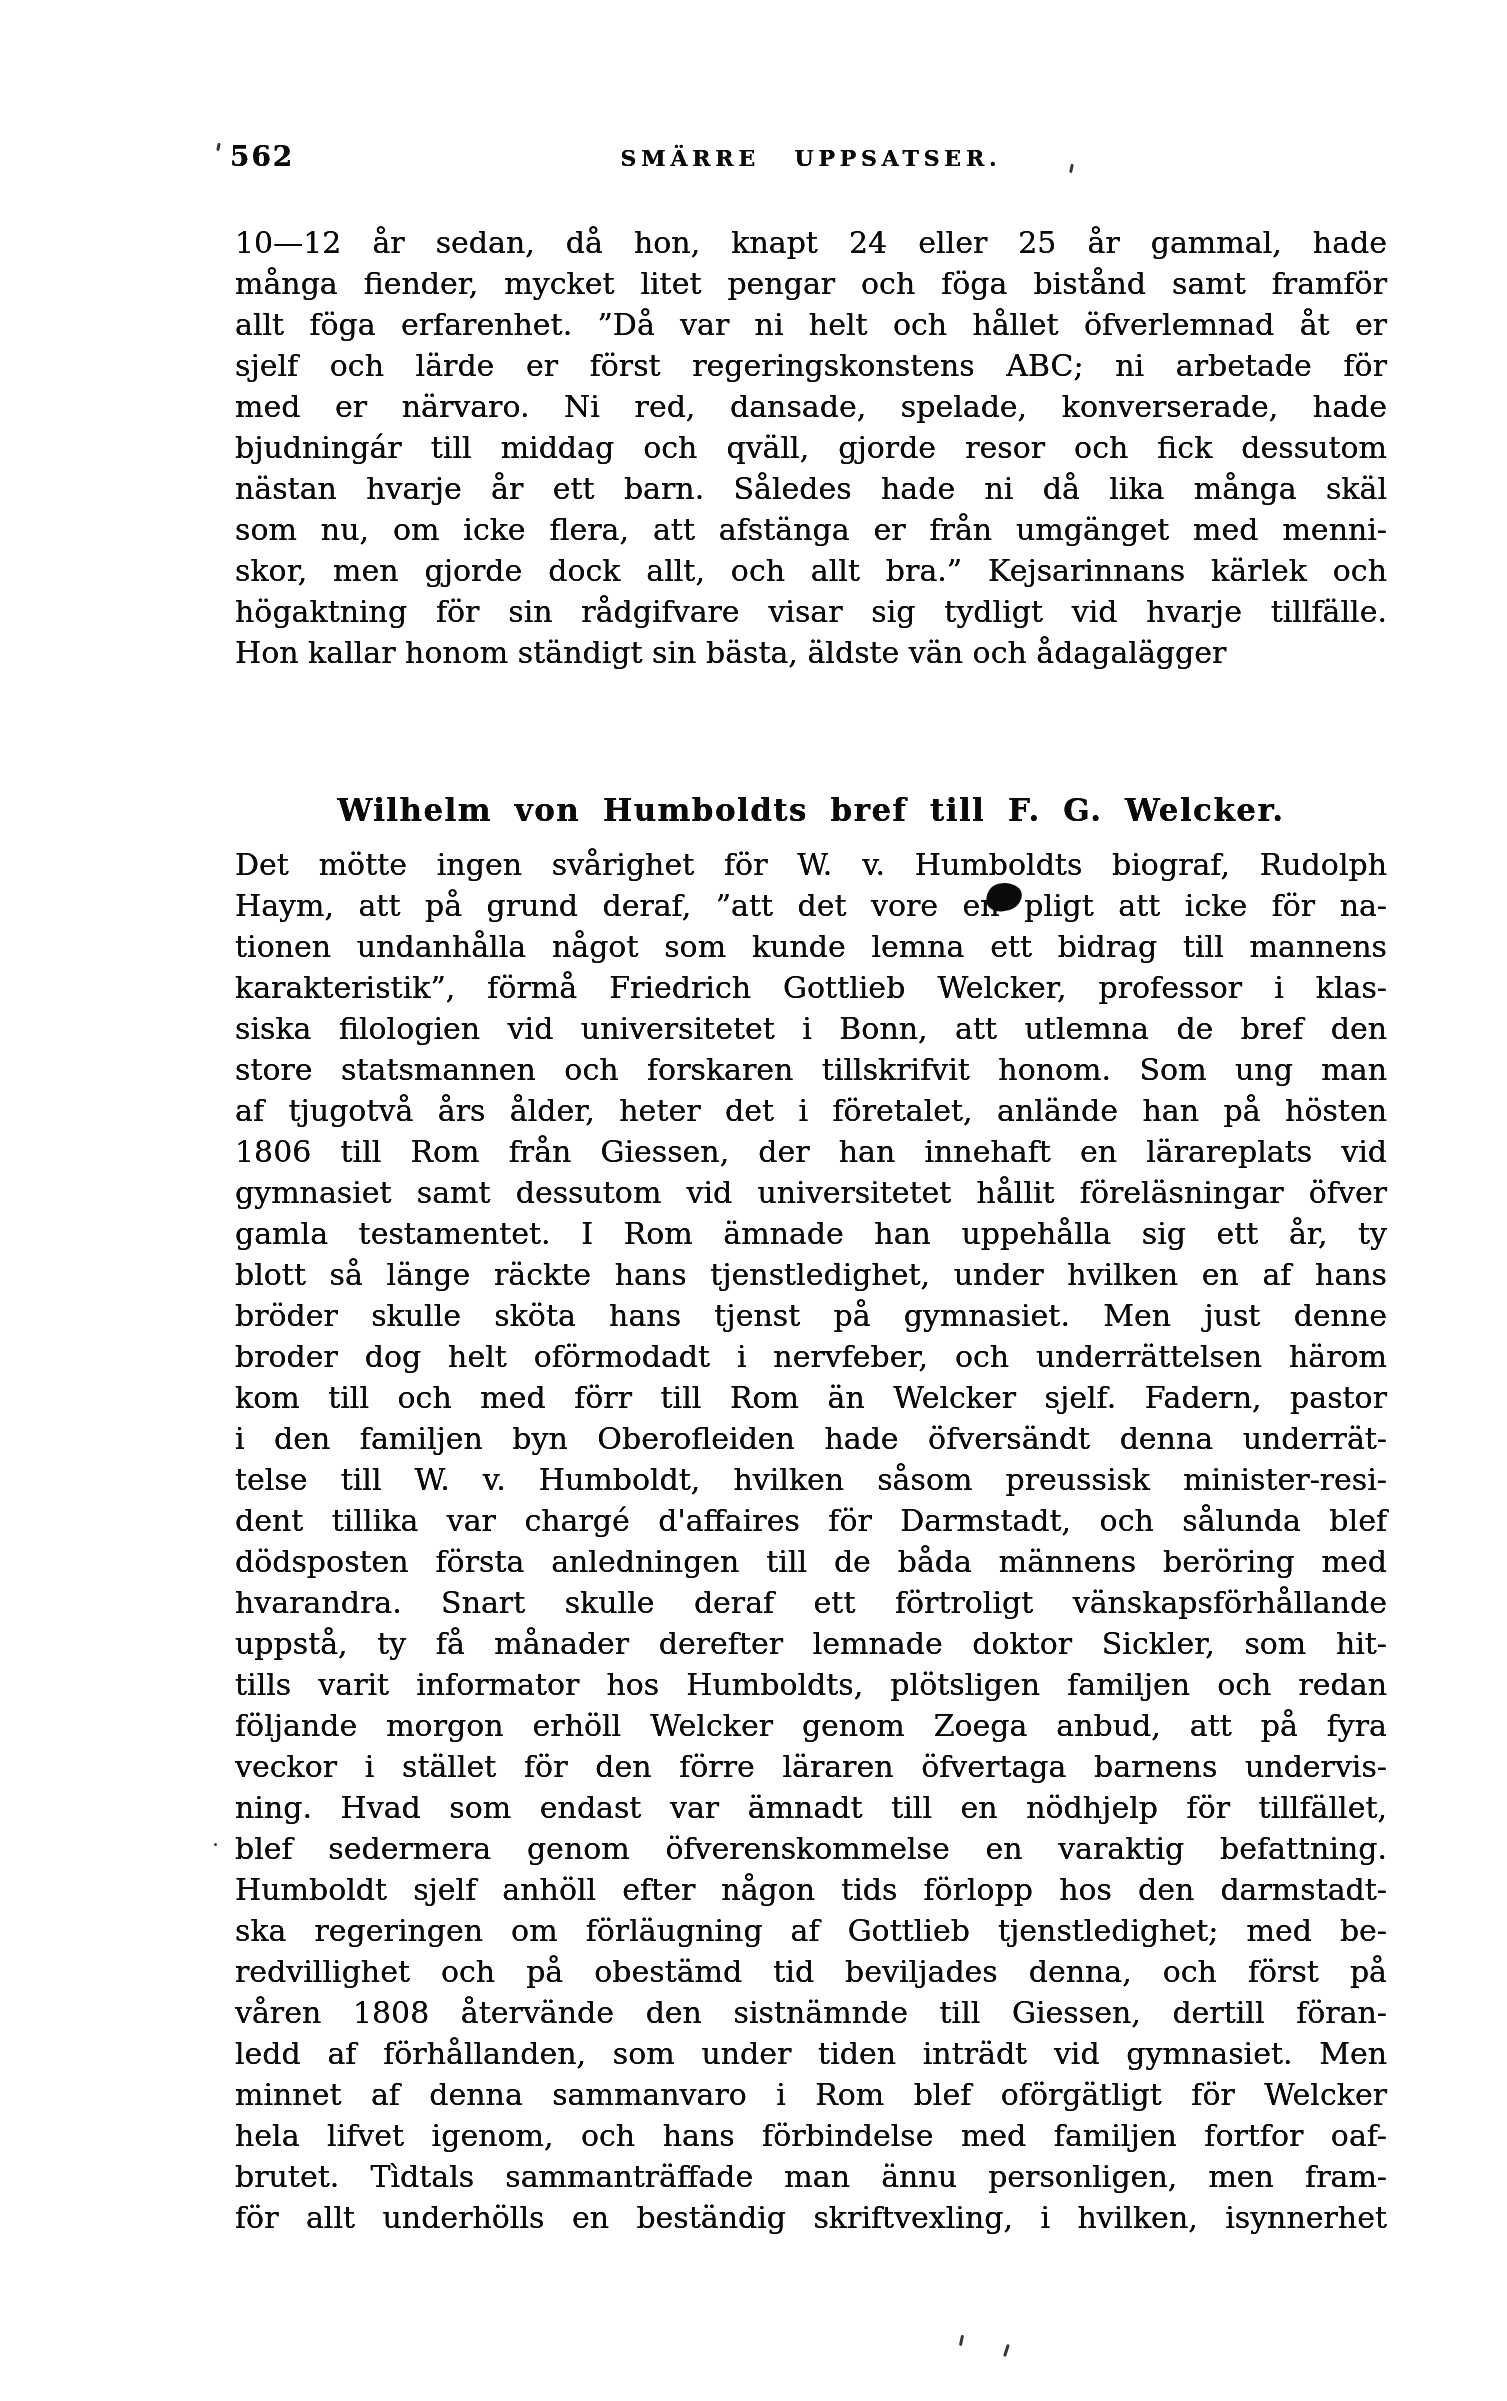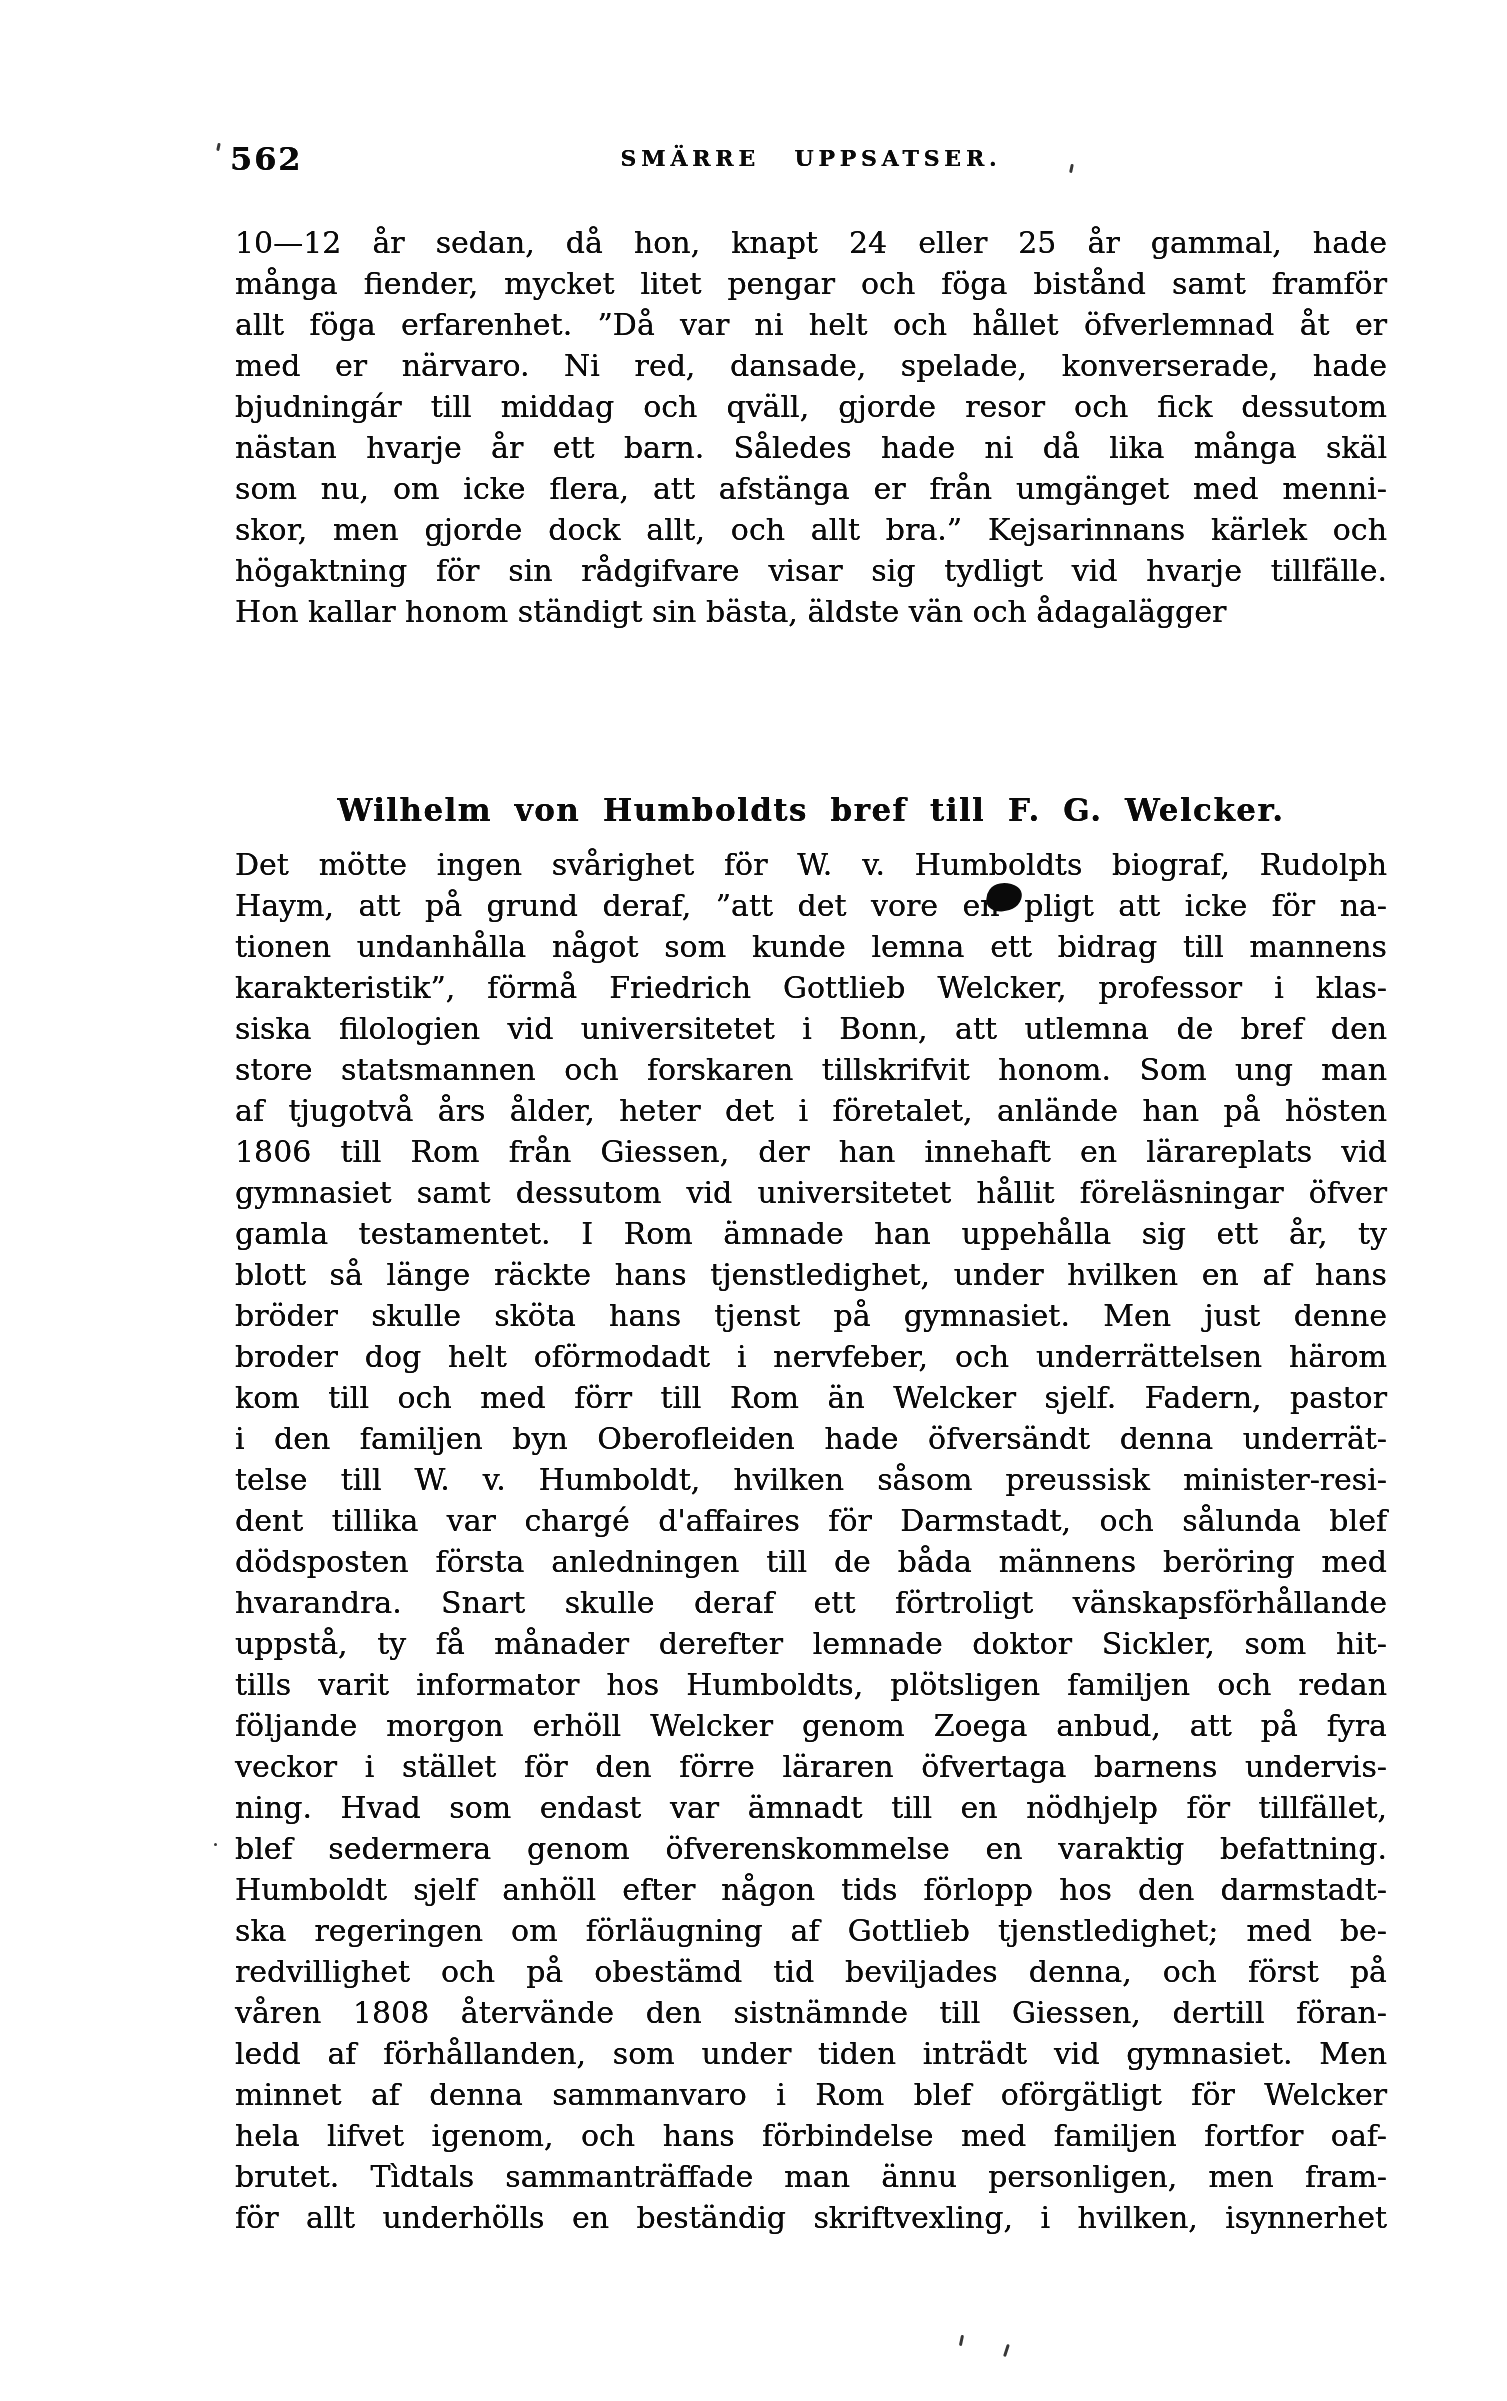--- a/index.html
+++ b/index.html
@@ -10,21 +10,21 @@
     margin: 0 auto;
     background: #ffffff;
     color: #0a0a0a;
     font-family: "DejaVu Serif", "Liberation Serif", serif;
     overflow: hidden;
   }
   .pageno {
     position: absolute;
     left: 230px;
     top: 140px;
-    font-size: 32px;
+    font-size: 28px;
     font-weight: bold;
     letter-spacing: 1.9px;
     text-shadow: 0 0 0.5px #000;
     text-align: right;
   }
   .runtitle {
     position: absolute;
     left: 235px;
     top: 145px;
     width: 1152px;
@@ -86,20 +86,21 @@
 <div class="page">
 
   <div class="pageno">562</div>
 
   <div class="runtitle">SMÄRRE UPPSATSER.</div>
 
   <div class="textblock para1">
       <div class="tline">10—12 år sedan, då hon, knapt 24 eller 25 år gammal, hade</div>
       <div class="tline">många fiender, mycket litet pengar och föga bistånd samt framför</div>
       <div class="tline">allt föga erfarenhet. ”Då var ni helt och hållet öfverlemnad åt er</div>
+      <div class="tline">sjelf och lärde er först regeringskonstens ABC; ni arbetade för</div>
       <div class="tline">med er närvaro. Ni red, dansade, spelade, konverserade, hade</div>
       <div class="tline">bjudningár till middag och qväll, gjorde resor och fick dessutom</div>
       <div class="tline">nästan hvarje år ett barn. Således hade ni då lika många skäl</div>
       <div class="tline">som nu, om icke flera, att afstänga er från umgänget med menni-</div>
       <div class="tline">skor, men gjorde dock allt, och allt bra.” Kejsarinnans kärlek och</div>
       <div class="tline">högaktning för sin rådgifvare visar sig tydligt vid hvarje tillfälle.</div>
       <div class="tline">Hon kallar honom ständigt sin bästa, äldste vän och ådagalägger</div>
     </div>
 
   <div class="heading">Wilhelm von Humboldts bref till F. G. Welcker.</div>

